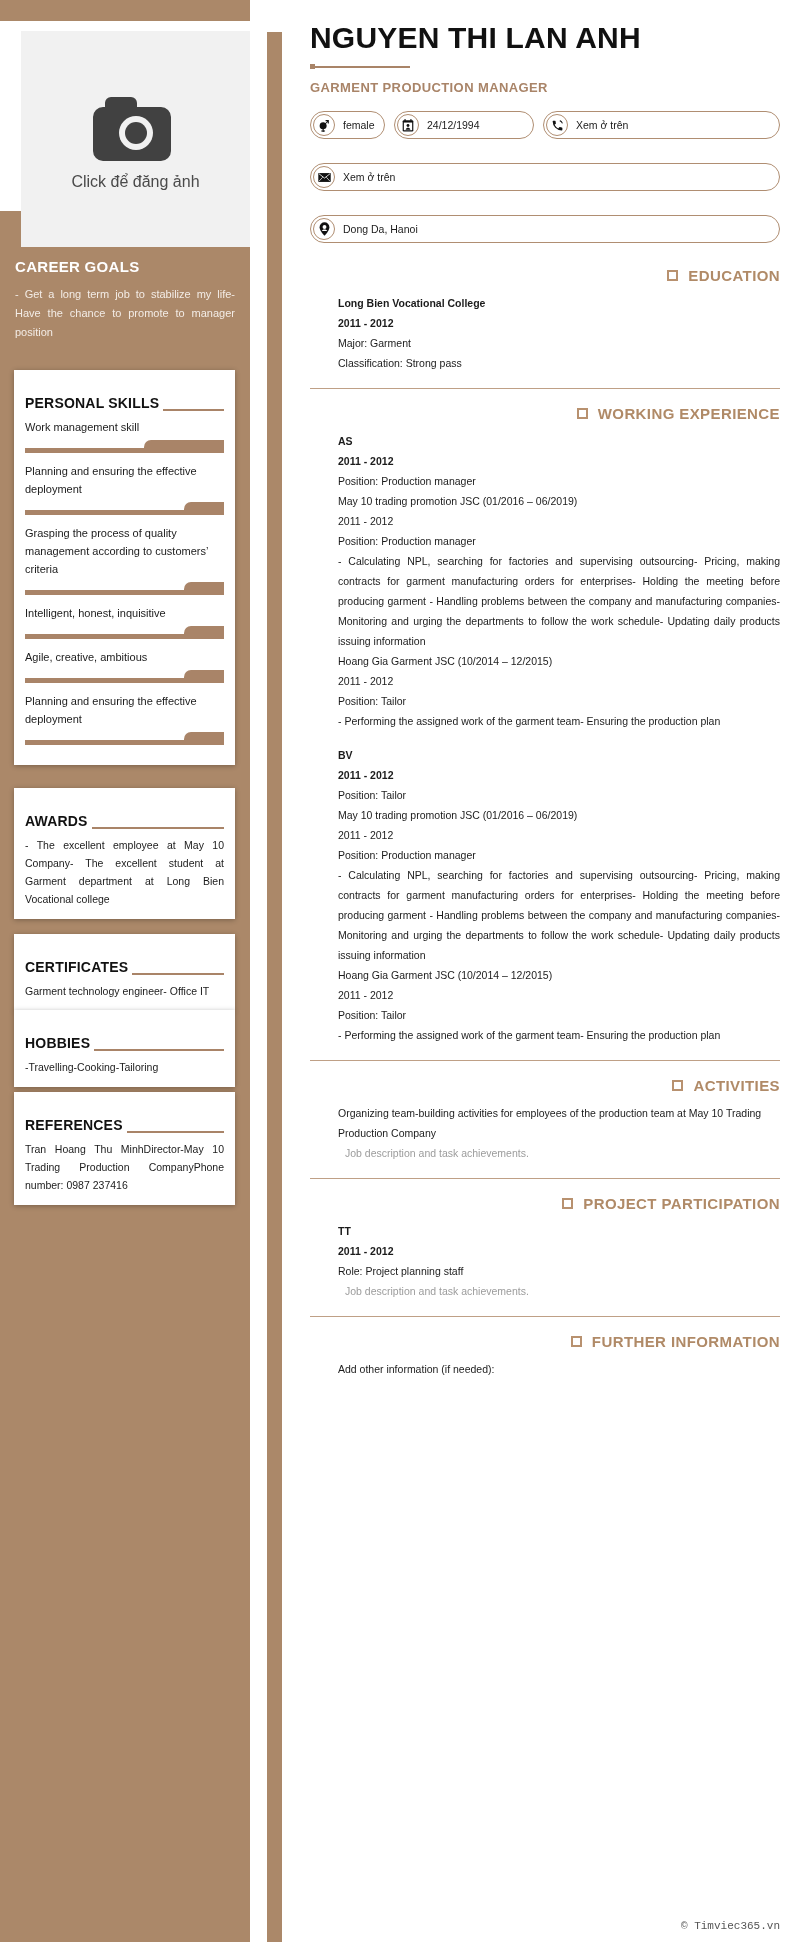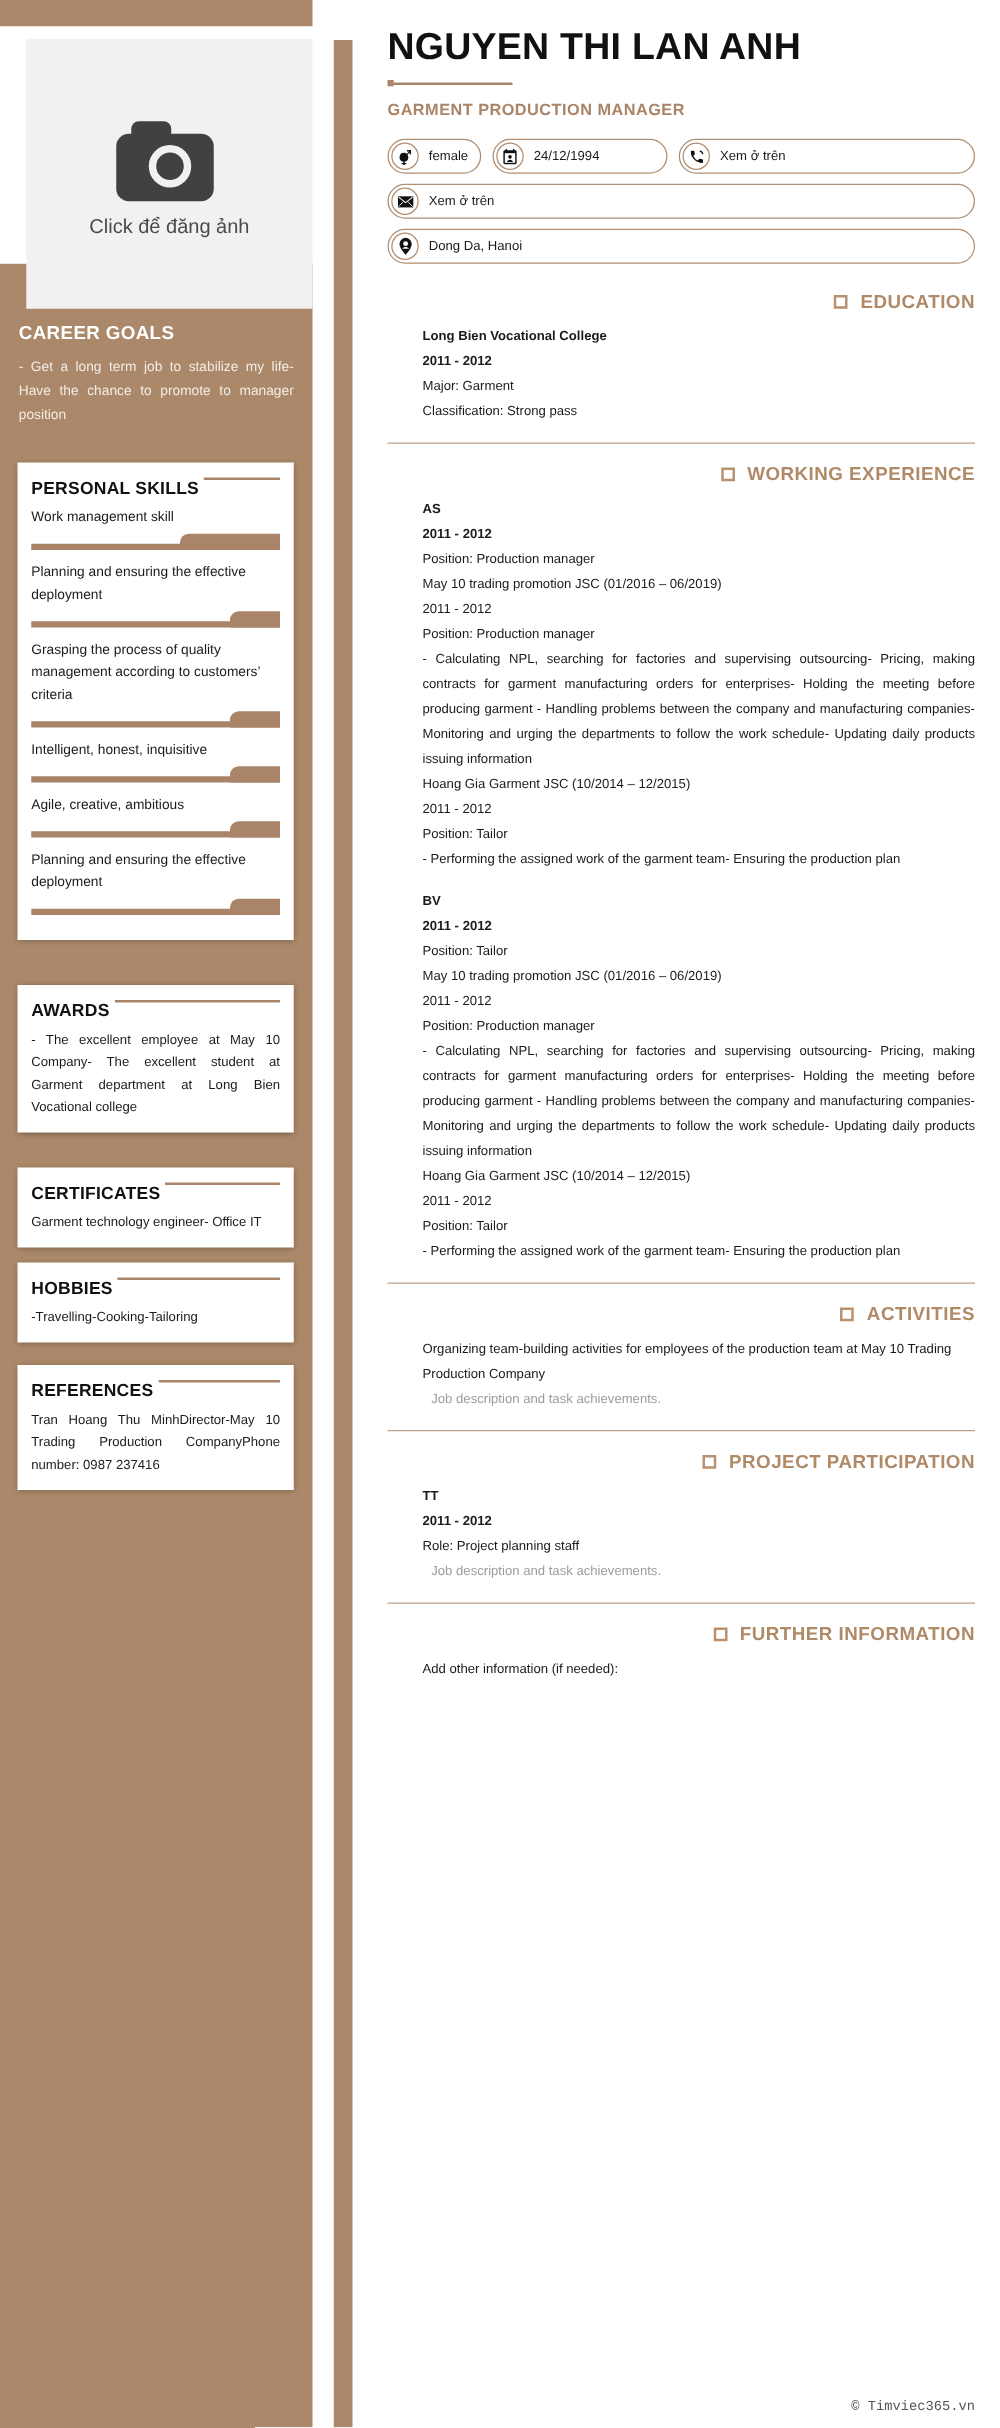--- a/index.html
+++ b/index.html
@@ -84,23 +84,24 @@
   .card {
     position: absolute;
     left: 14px;
     width: 221px;
     background: #ffffff;
     box-shadow: 0 1px 5px rgba(0,0,0,.30);
     padding: 12px 11px 11px 11px;
   }
   .card-head {
     display: flex;
-    align-items: flex-start;
+    align-items: flex-end;
     gap: 4px;
     margin-bottom: 7px;
+    margin-top: 13px;
   }
   .card-title {
     font-size: 14px;
     font-weight: bold;
     color: #111111;
     letter-spacing: .2px;
     white-space: nowrap;
   }
   .card-rule {
     flex: 1;
@@ -174,21 +175,21 @@
     font-weight: bold;
     color: #a98468;
     letter-spacing: .4px;
     margin-bottom: 16px;
   }
 
   
   .chip-row {
     display: flex;
     gap: 9px;
-    margin-bottom: 8px;
+    margin-bottom: 24px;
     align-items: flex-start;
   }
   .chip {
     border: 1px solid #b08e72;
     border-radius: 22px;
     display: flex;
     align-items: center;
     padding: 2px 12px 2px 2px;
     background: #fff;
     min-height: 26px;

